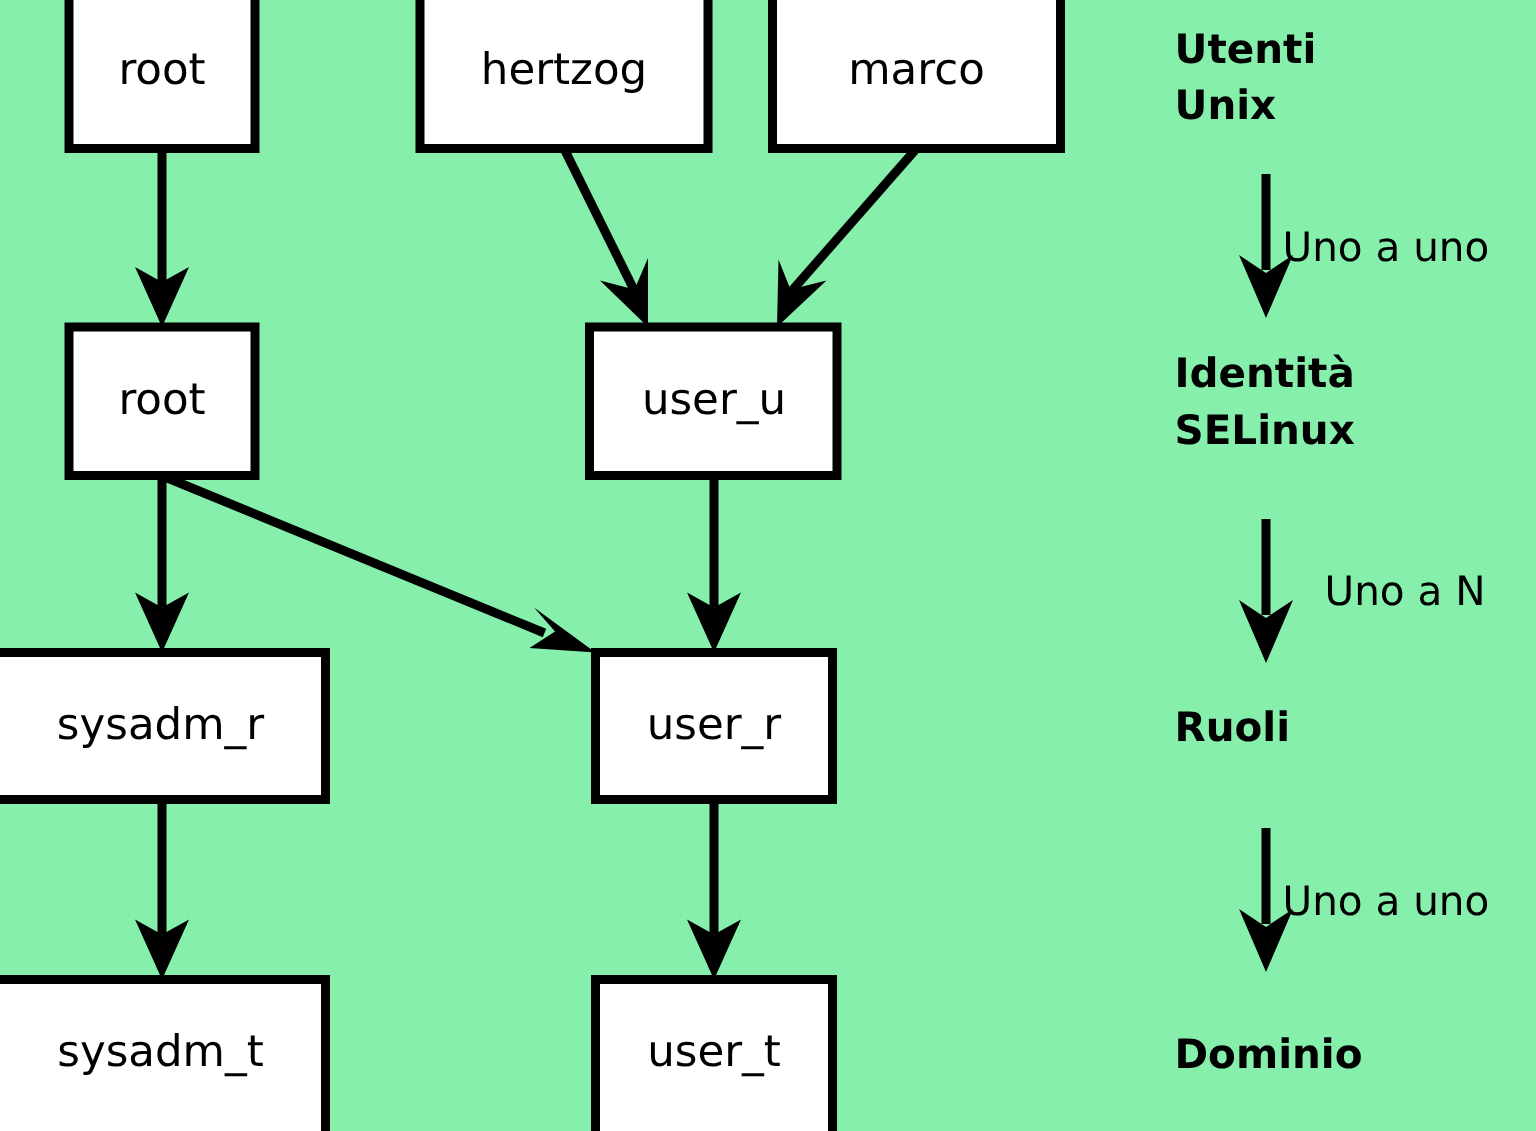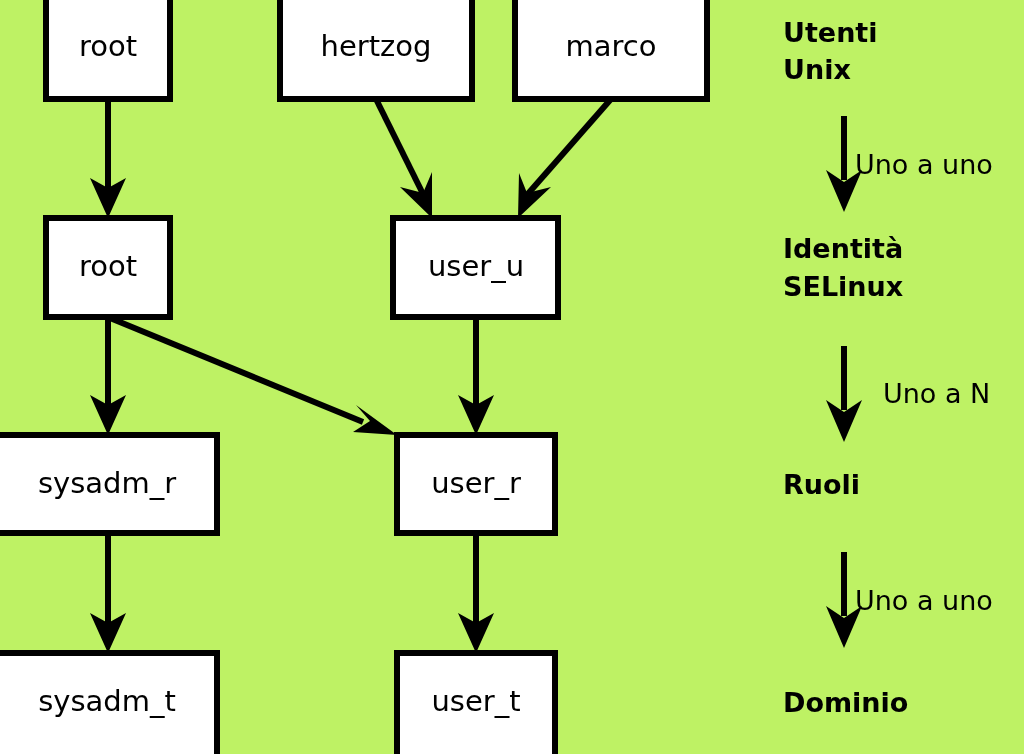--- a/index.html
+++ b/index.html
@@ -4,21 +4,21 @@
 <style>
   html, body {
     margin: 0;
     padding: 0;
     background: #ffffff;
   }
   #canvas {
     position: relative;
     width: 1024px;
     height: 754px;
-    background: #bef264;
+    background: #86efac;
     overflow: hidden;
     font-family: "DejaVu Sans", "Liberation Sans", sans-serif;
   }
   svg.layer {
     position: absolute;
     left: 0;
     top: 0;
     width: 1024px;
     height: 754px;
     overflow: visible;

